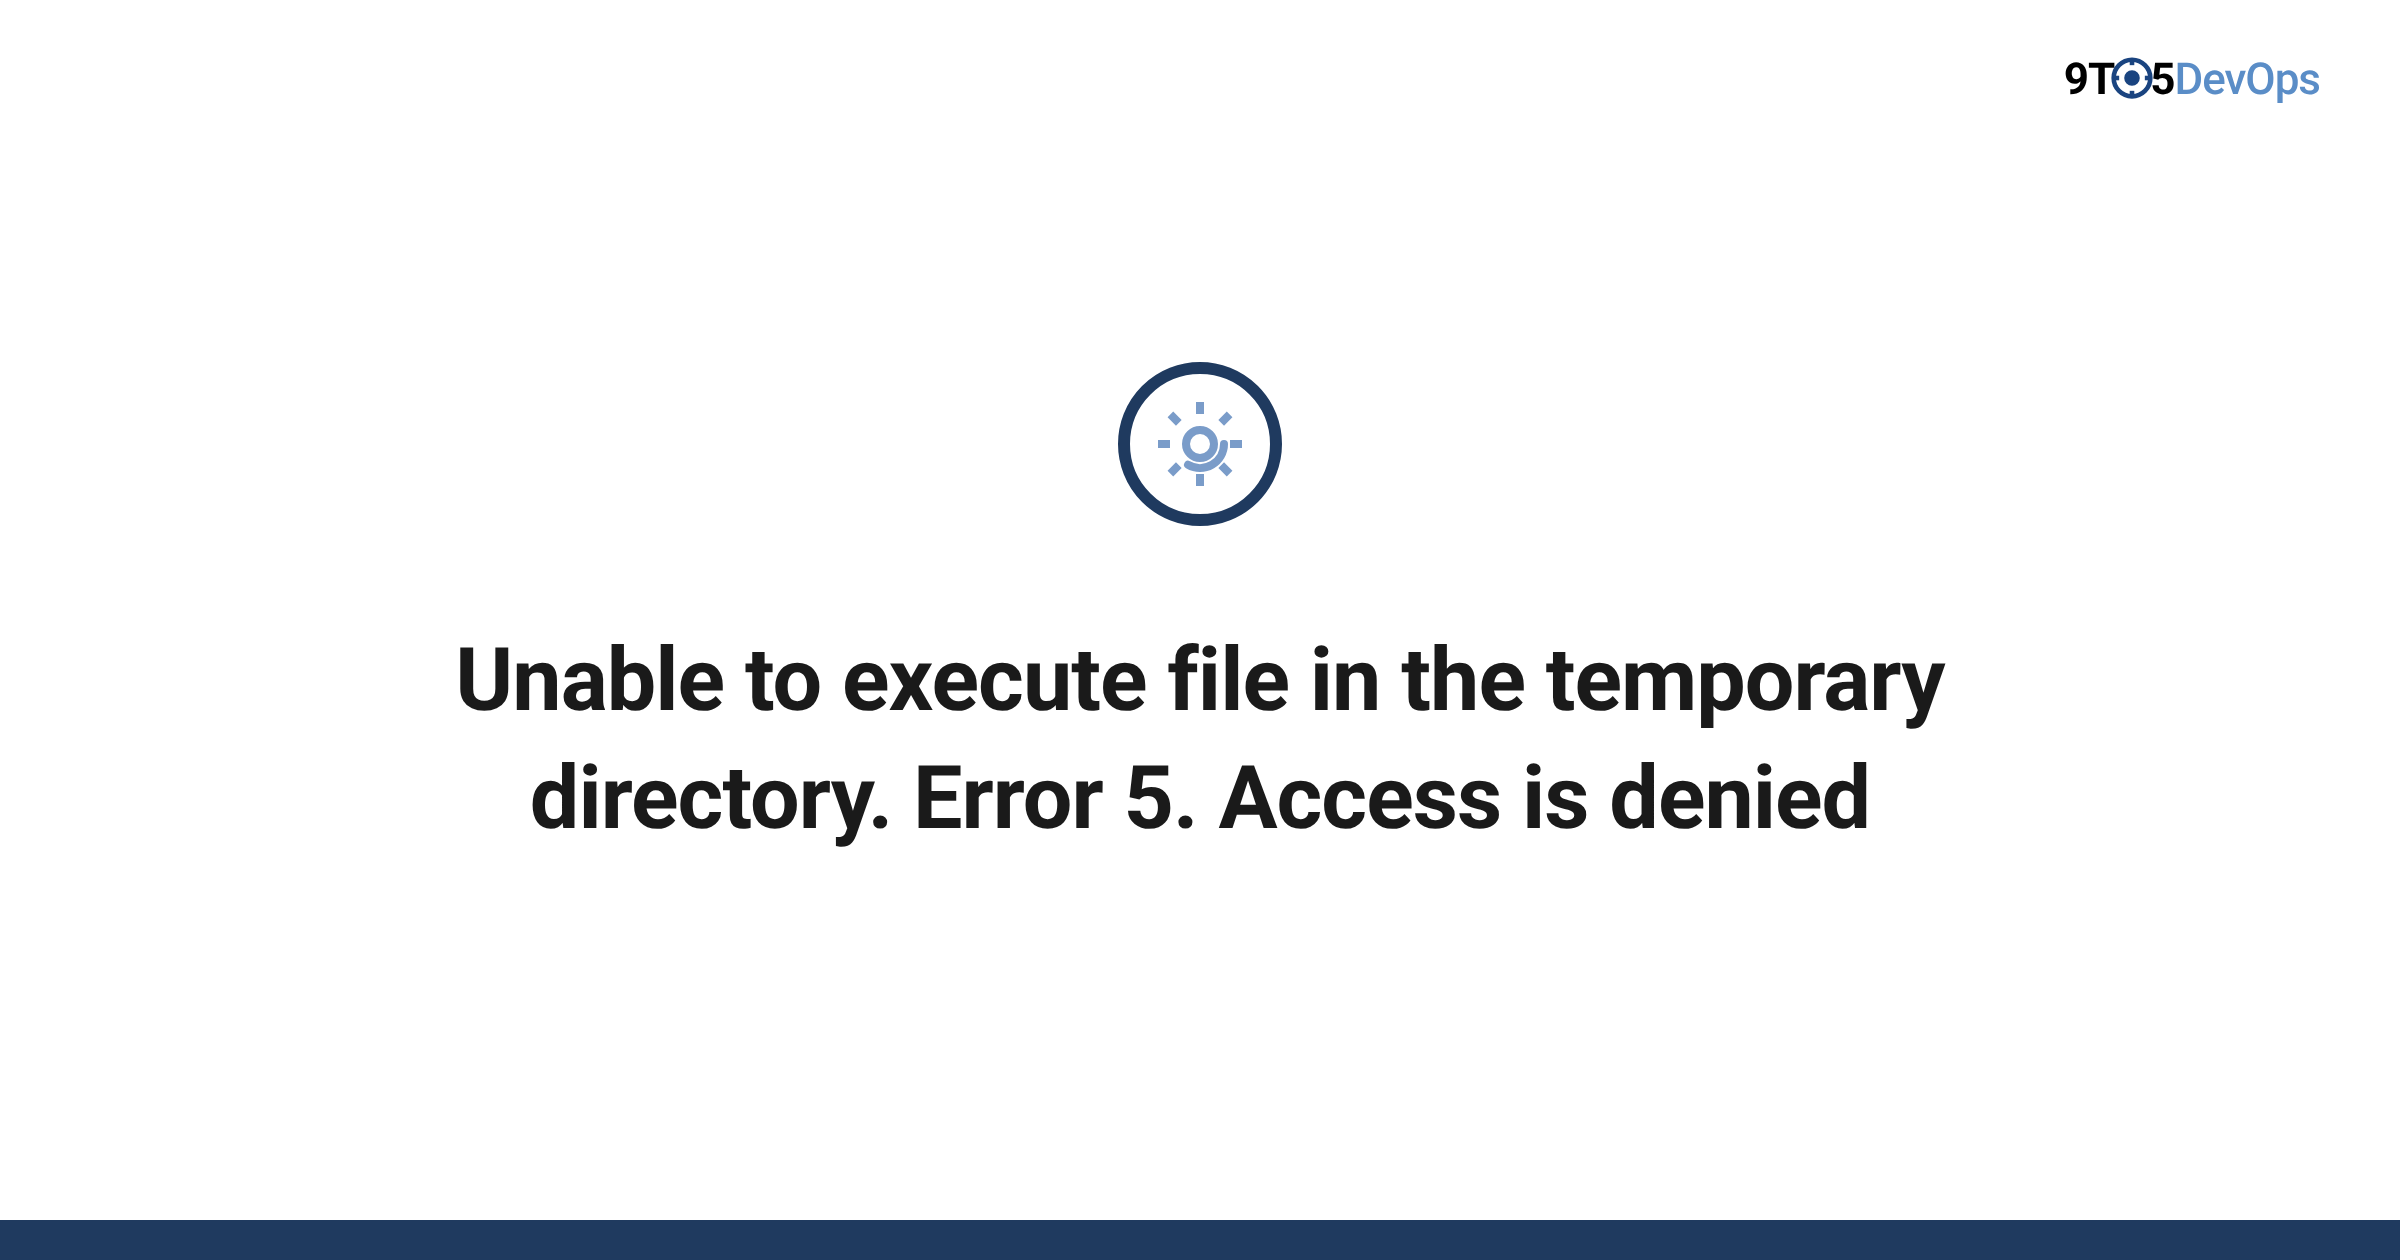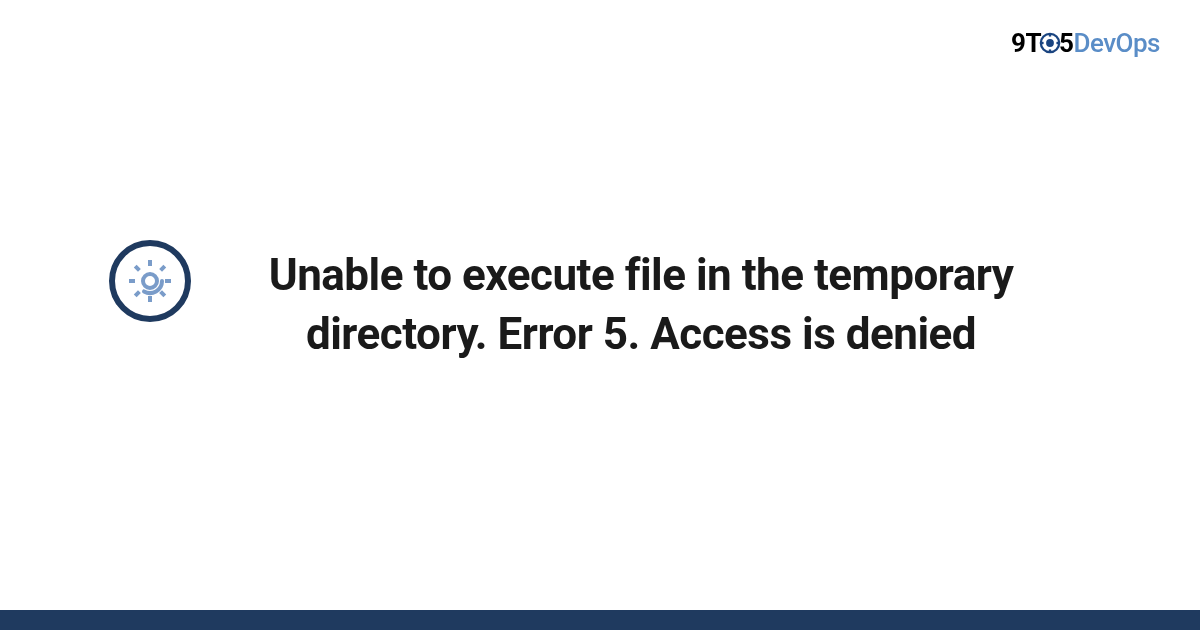--- a/index.html
+++ b/index.html
@@ -14,21 +14,21 @@
       font-family: -apple-system, BlinkMacSystemFont, "Segoe UI", Roboto, Helvetica, Arial, sans-serif;
       position: relative;
       overflow: hidden;
     }
     .header {
       position: absolute;
       top: 28px;
       right: 40px;
     }
     .logo {
-      font-size: 26px;
+      font-size: 22px;
       font-weight: 700;
       letter-spacing: -0.5px;
     }
     .logo-gear {
       display: inline-flex;
       vertical-align: middle;
       margin: 0 -2px;
       position: relative;
       top: -2px;
     }
@@ -36,21 +36,21 @@
       color: #5a8dc7;
       font-weight: 500;
     }
     .content {
       position: absolute;
       top: 0;
       left: 0;
       width: 100%;
       height: 610px;
       display: flex;
-      flex-direction: row;
+      flex-direction: column;
       align-items: center;
       justify-content: center;
     }
     .icon-circle {
       width: 82px;
       height: 82px;
       border: 6px solid #1f3a5f;
       border-radius: 50%;
       display: flex;
       align-items: center;

